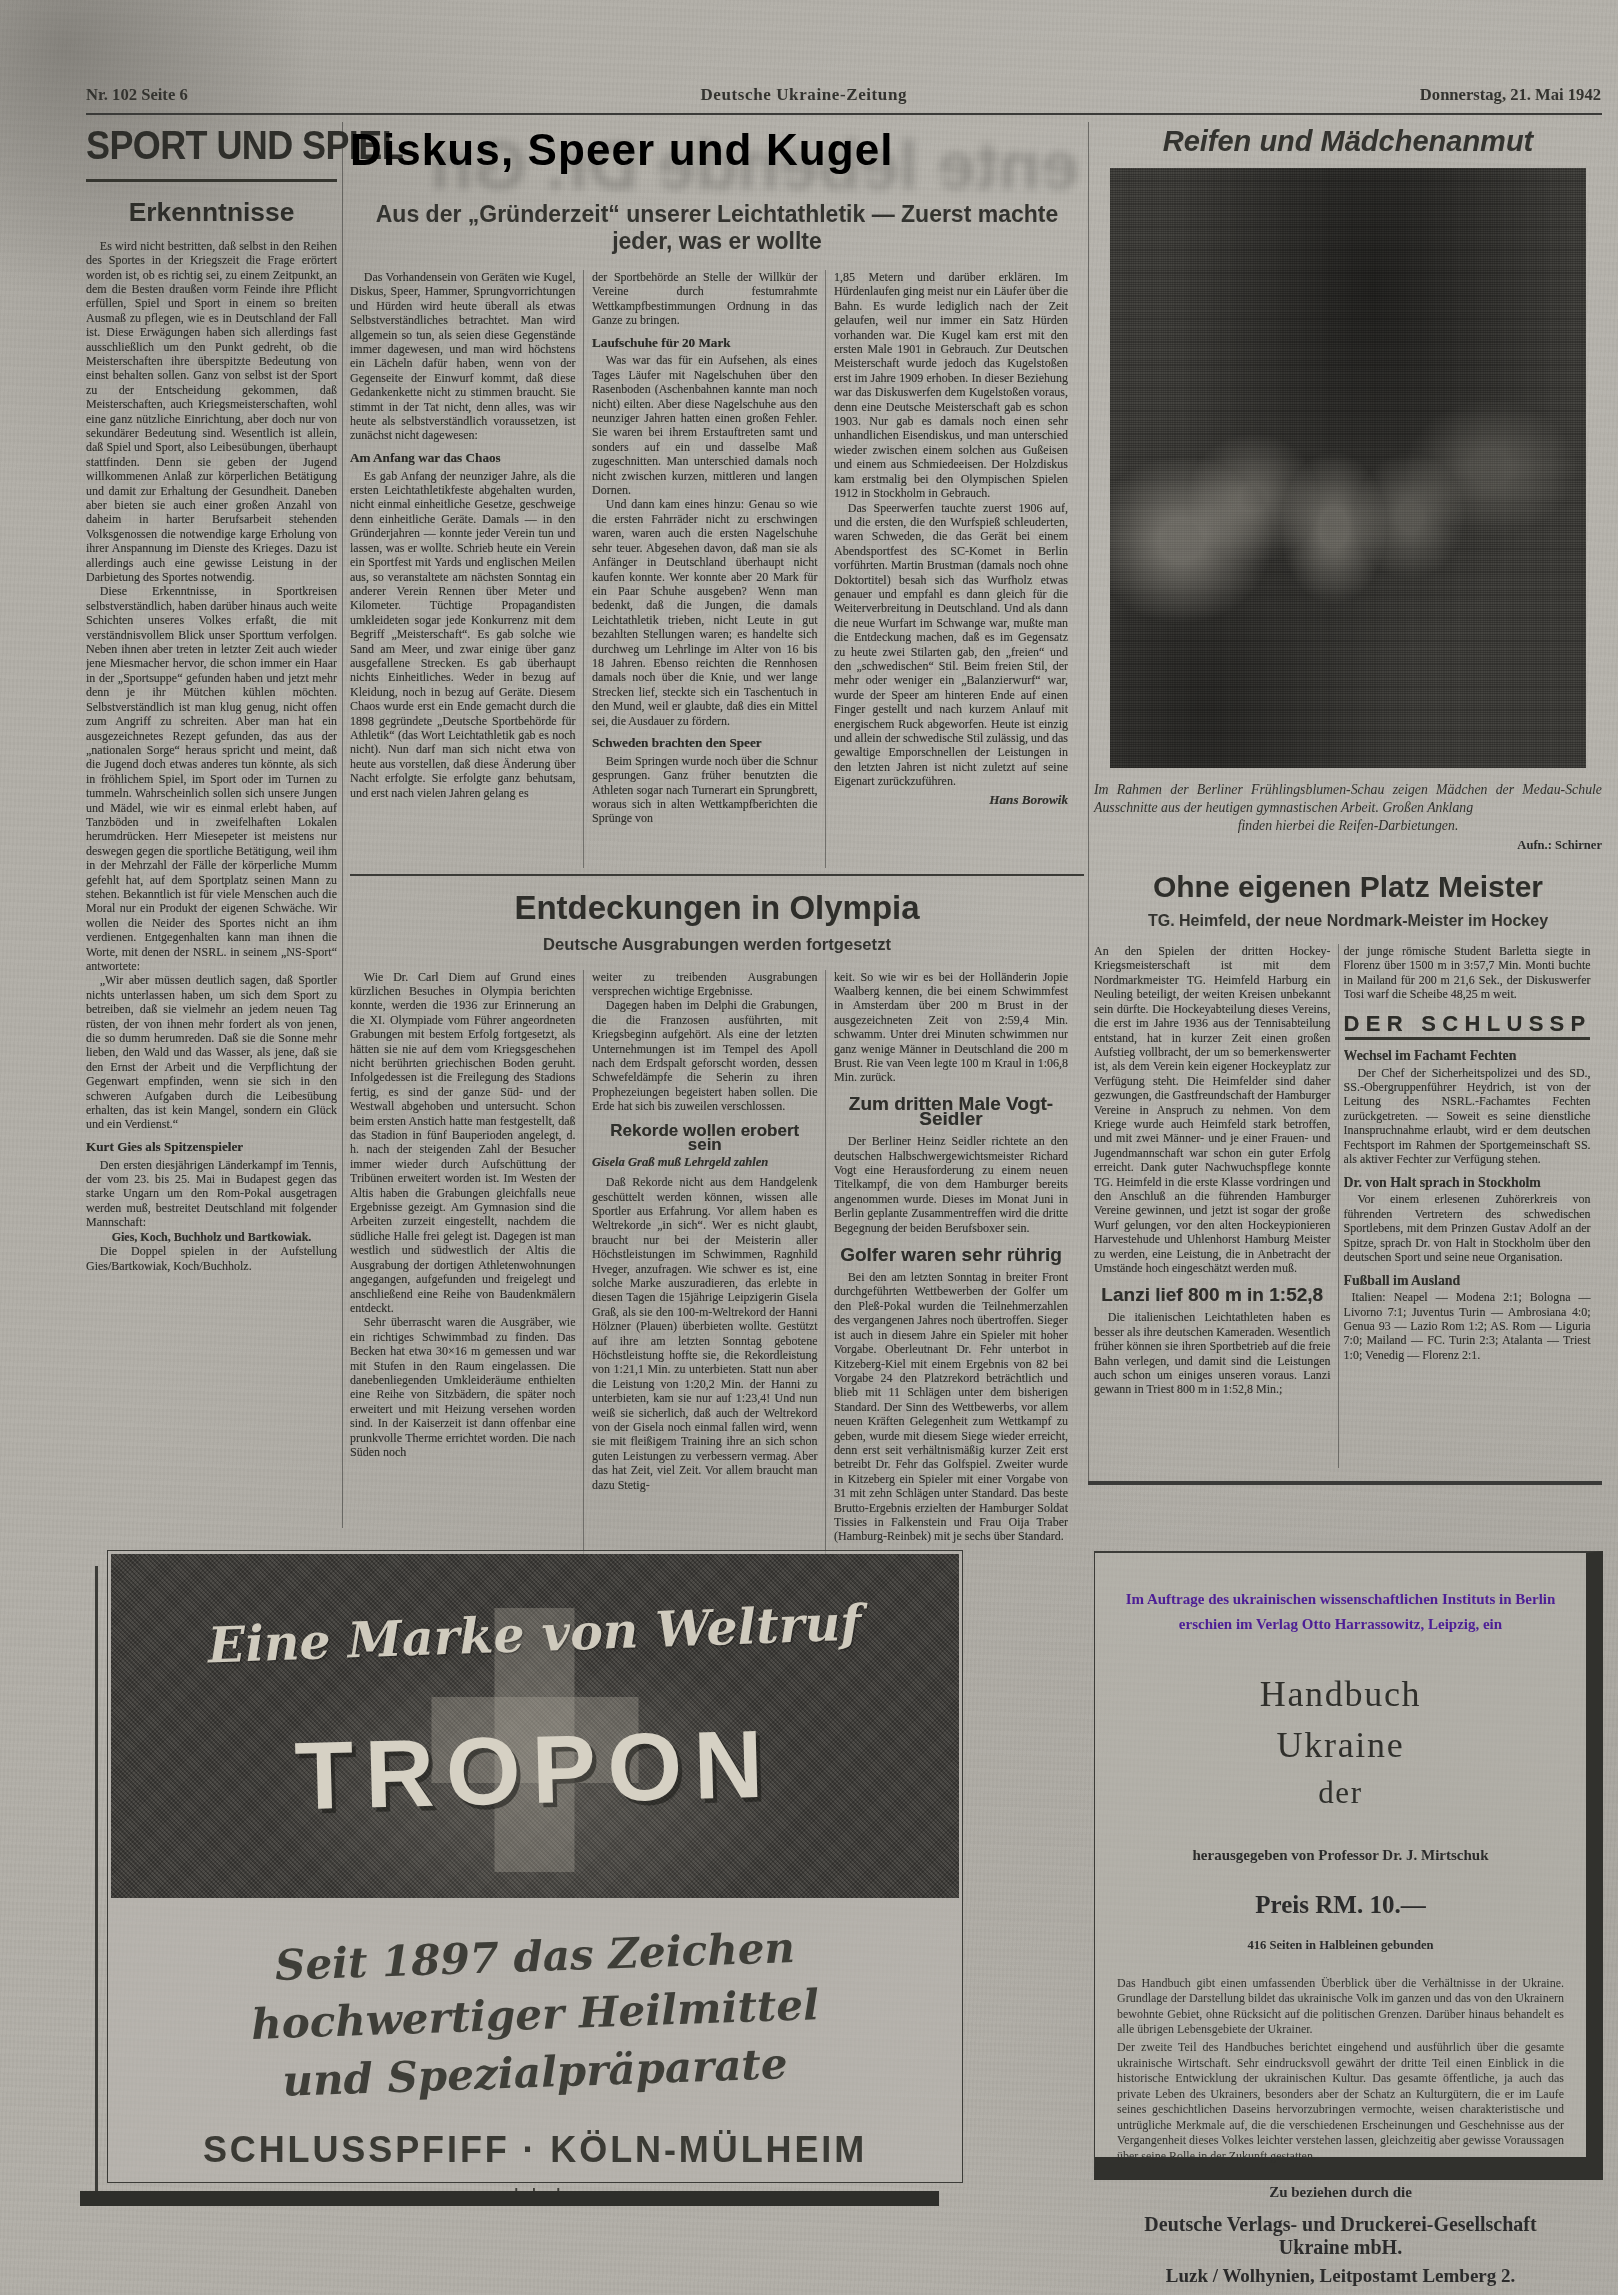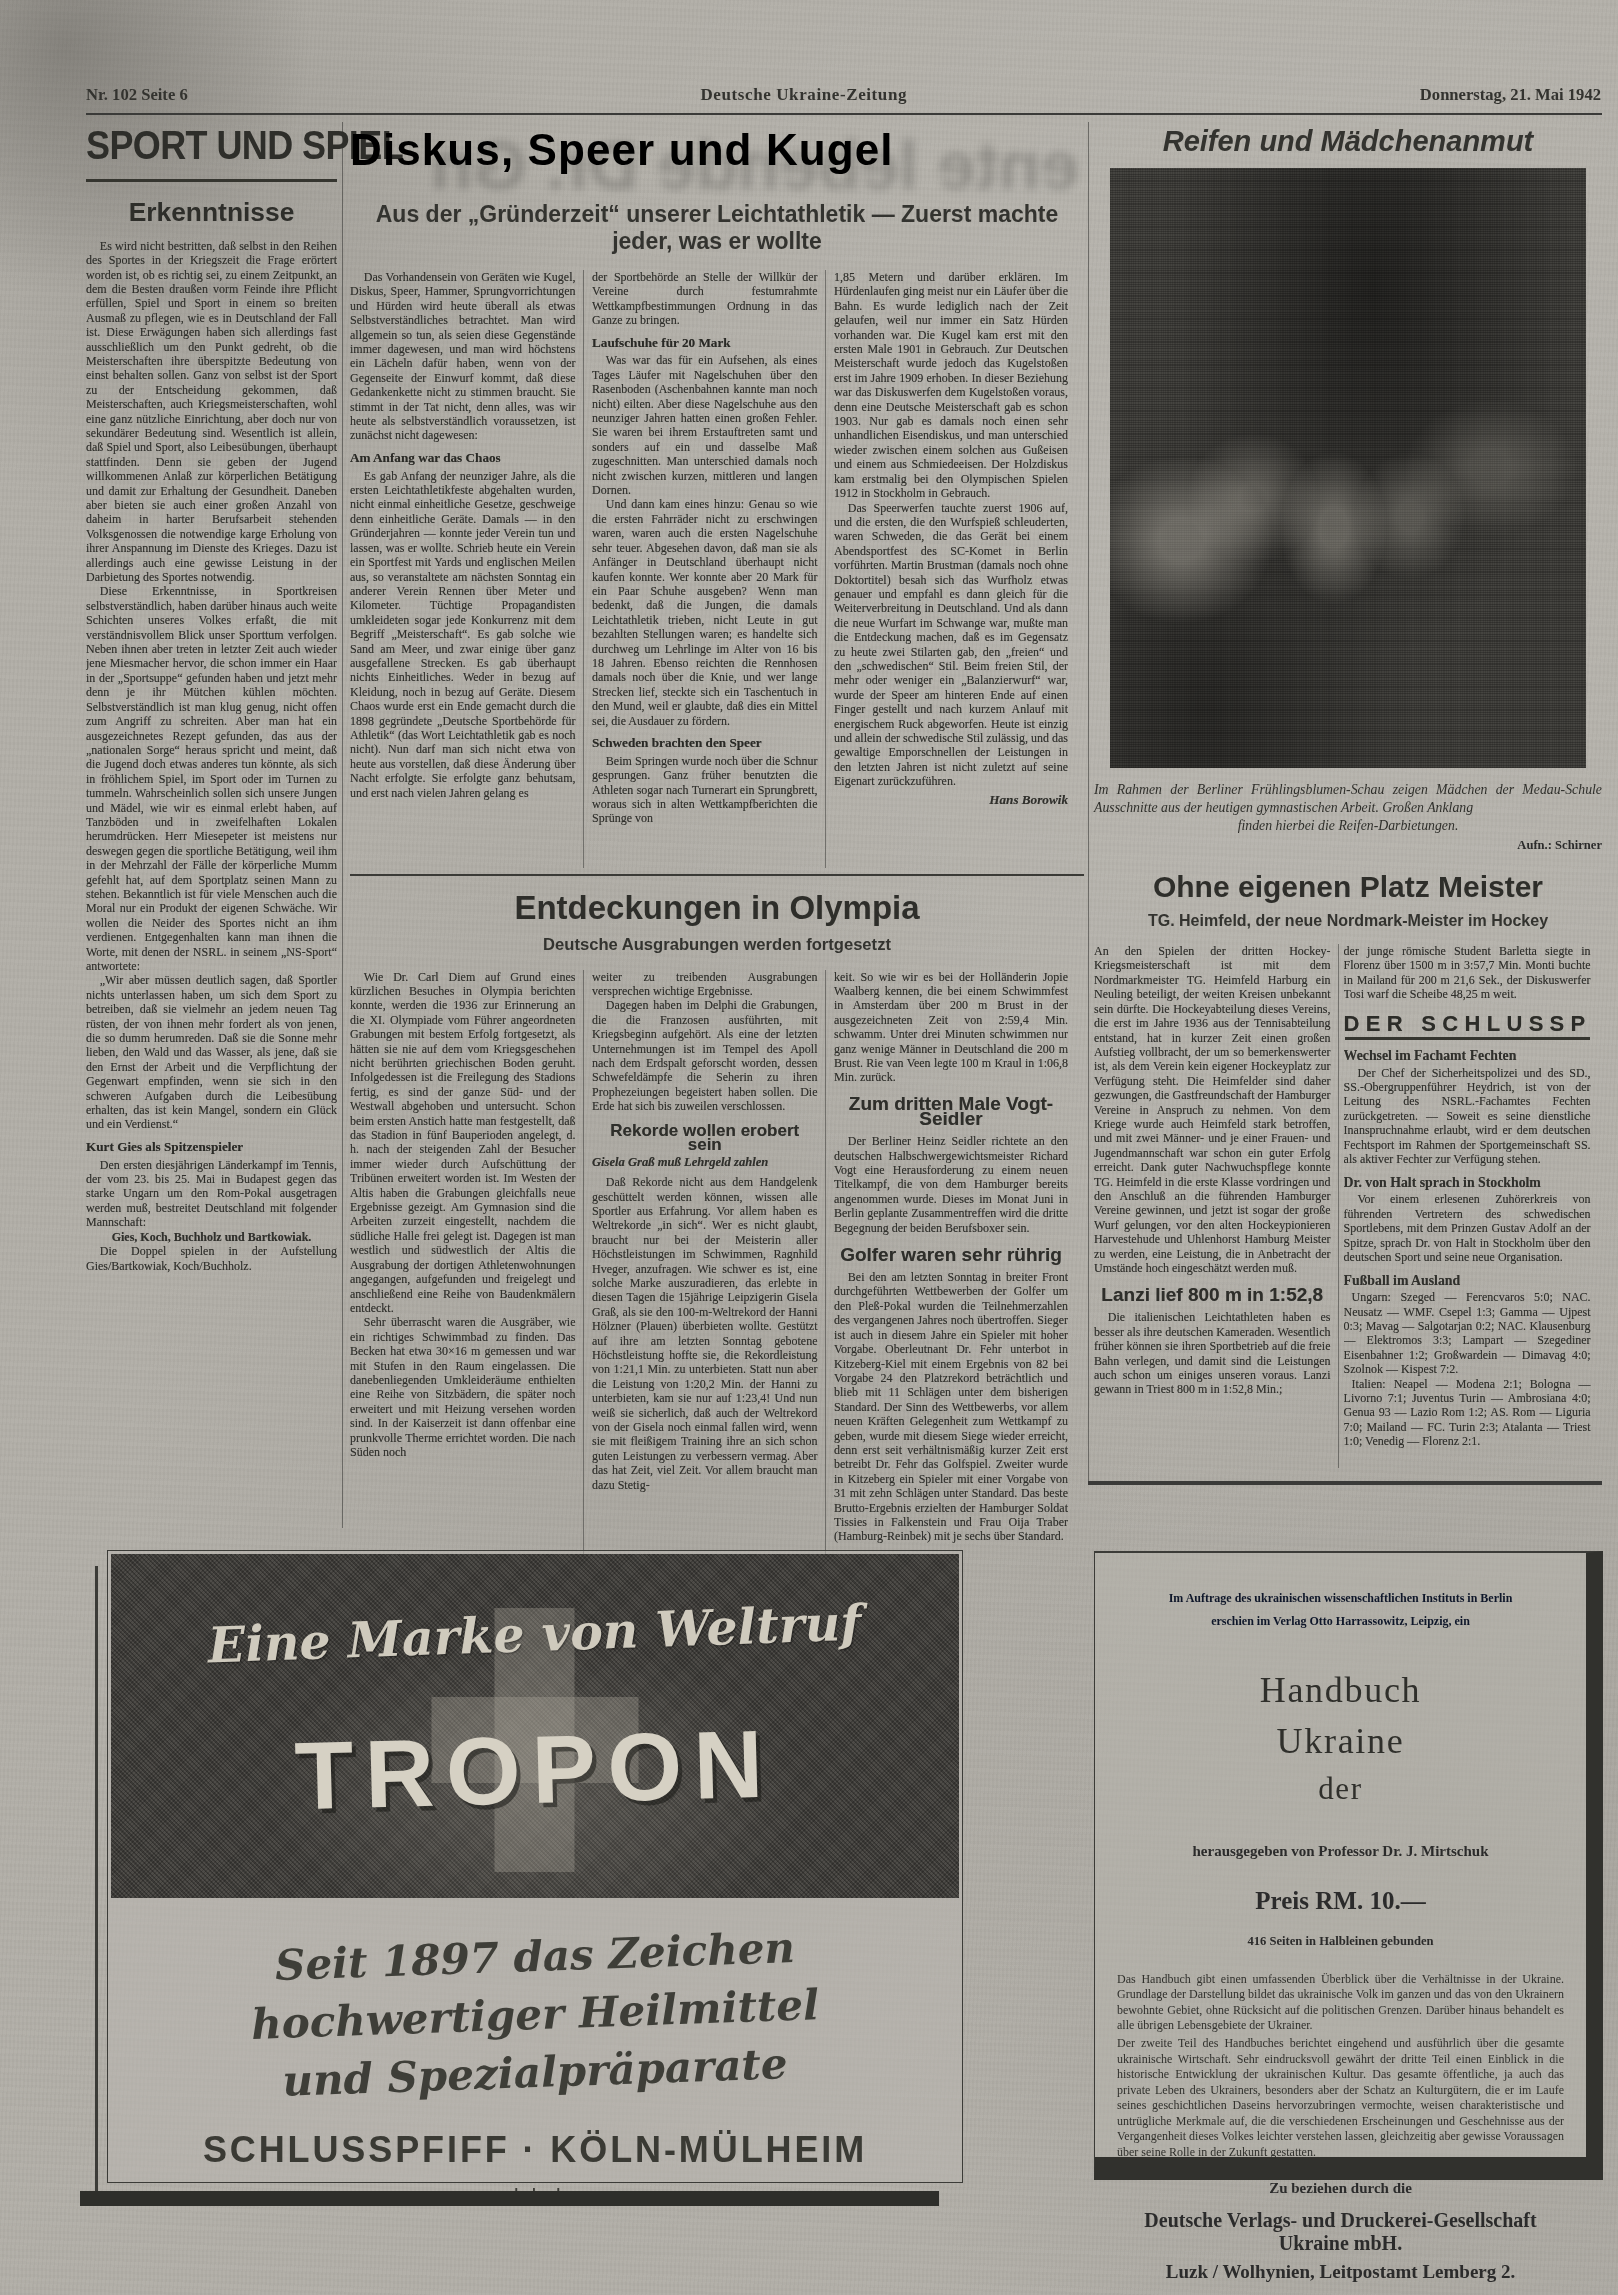--- a/index.html
+++ b/index.html
@@ -130,21 +130,21 @@
   .tropon-co { text-align:center; margin-top:32px; font-family:"Liberation Sans", sans-serif;
     font-weight:bold; font-size:36px; letter-spacing:2.9px; color:#3a3a34; }
   .tropon-agency { position:absolute; bottom:-19.5px; left:50%; transform:translateX(-50%);
     font-family:"Liberation Sans", sans-serif; font-weight:bold; font-size:13.8px; color:#3c3c36; }
 
   
   .handbuch { position:absolute; left:1094px; top:1551px; width:509px; height:629px;
     border-top:2.3px solid #3b3b37; border-left:1.7px solid #3b3b37;
     border-right:17px solid #31312d; border-bottom:23px solid #31312d;
     background:rgba(184,181,174,.5); padding:0 22px; }
-  .hb-small { text-align:center; font-weight:bold; font-size:12px; color:#0f172a; }
+  .hb-small { text-align:center; font-weight:bold; font-size:15px; color:#4c1d95; }
   .hb-l1 { margin-top:38px; }
   .hb-l2 { margin-top:8px; }
   .hb-title { text-align:center; font-size:36px; color:#2f2f2b; letter-spacing:1.7px; }
   .hb-t1 { margin-top:40px; }
   .hb-t2 { margin-top:9.2px; font-size:31px; }
   .hb-t3 { margin-top:9.2px; }
   .hb-ed { text-align:center; font-weight:bold; font-size:15px; margin-top:36px; }
   .hb-price { text-align:center; font-weight:bold; font-size:25px; margin-top:26.4px; }
   .hb-bind { text-align:center; font-weight:bold; font-size:12.6px; margin-top:19px; }
   .hb-body { font-size:12px; line-height:15.5px; text-align:justify; margin-top:23px; color:#30302c; }
@@ -262,21 +262,20 @@
     </div>
     <div class="col5">
       <p style="text-indent:0;">der junge römische Student Barletta siegte in Florenz über 1500 m in 3:57,7 Min. Monti buchte in Mailand für 200 m 21,6 Sek., der Diskuswerfer Tosi warf die Scheibe 48,25 m weit.</p>
       <div class="schluss-title">DER SCHLUSSPFIFF</div>
       <div class="schluss-rule"></div>
       <div class="news-head">Wechsel im Fachamt Fechten</div>
       <p>Der Chef der Sicherheitspolizei und des SD., SS.-Obergruppenführer Heydrich, ist von der Leitung des NSRL.-Fachamtes Fechten zurückgetreten. — Soweit es seine dienstliche Inanspruchnahme erlaubt, wird er dem deutschen Fechtsport im Rahmen der Sportgemeinschaft SS. als aktiver Fechter zur Verfügung stehen.</p>
       <div class="news-head">Dr. von Halt sprach in Stockholm</div>
       <p>Vor einem erlesenen Zuhörerkreis von führenden Vertretern des schwedischen Sportlebens, mit dem Prinzen Gustav Adolf an der Spitze, sprach Dr. von Halt in Stockholm über den deutschen Sport und seine neue Organisation.</p>
       <div class="news-head">Fußball im Ausland</div>
-      <p style="text-indent:8px;">Ungarn: Szeged — Ferencvaros 5:0; NAC. Neusatz — WMF. Csepel 1:3; Gamma — Ujpest 0:3; Mavag — Salgotarjan 0:2; NAC. Klausenburg — Elektromos 3:3; Lampart — Szegediner Eisenbahner 1:2; Großwardein — Dimavag 4:0; Szolnok — Kispest 7:2.</p>
       <p style="text-indent:8px;">Italien: Neapel — Modena 2:1; Bologna — Livorno 7:1; Juventus Turin — Ambrosiana 4:0; Genua 93 — Lazio Rom 1:2; AS. Rom — Liguria 7:0; Mailand — FC. Turin 2:3; Atalanta — Triest 1:0; Venedig — Florenz 2:1.</p>
     </div>
   </div>
 </div>
 <div class="rule-h" style="left:1088px; width:514px; top:1481px; height:4px;"></div>
 
 <div class="tropon">
   <div class="tropon-dark">
     <div class="tropon-cross"></div>
     <div class="tropon-script-light">Eine Marke von Weltruf</div>

